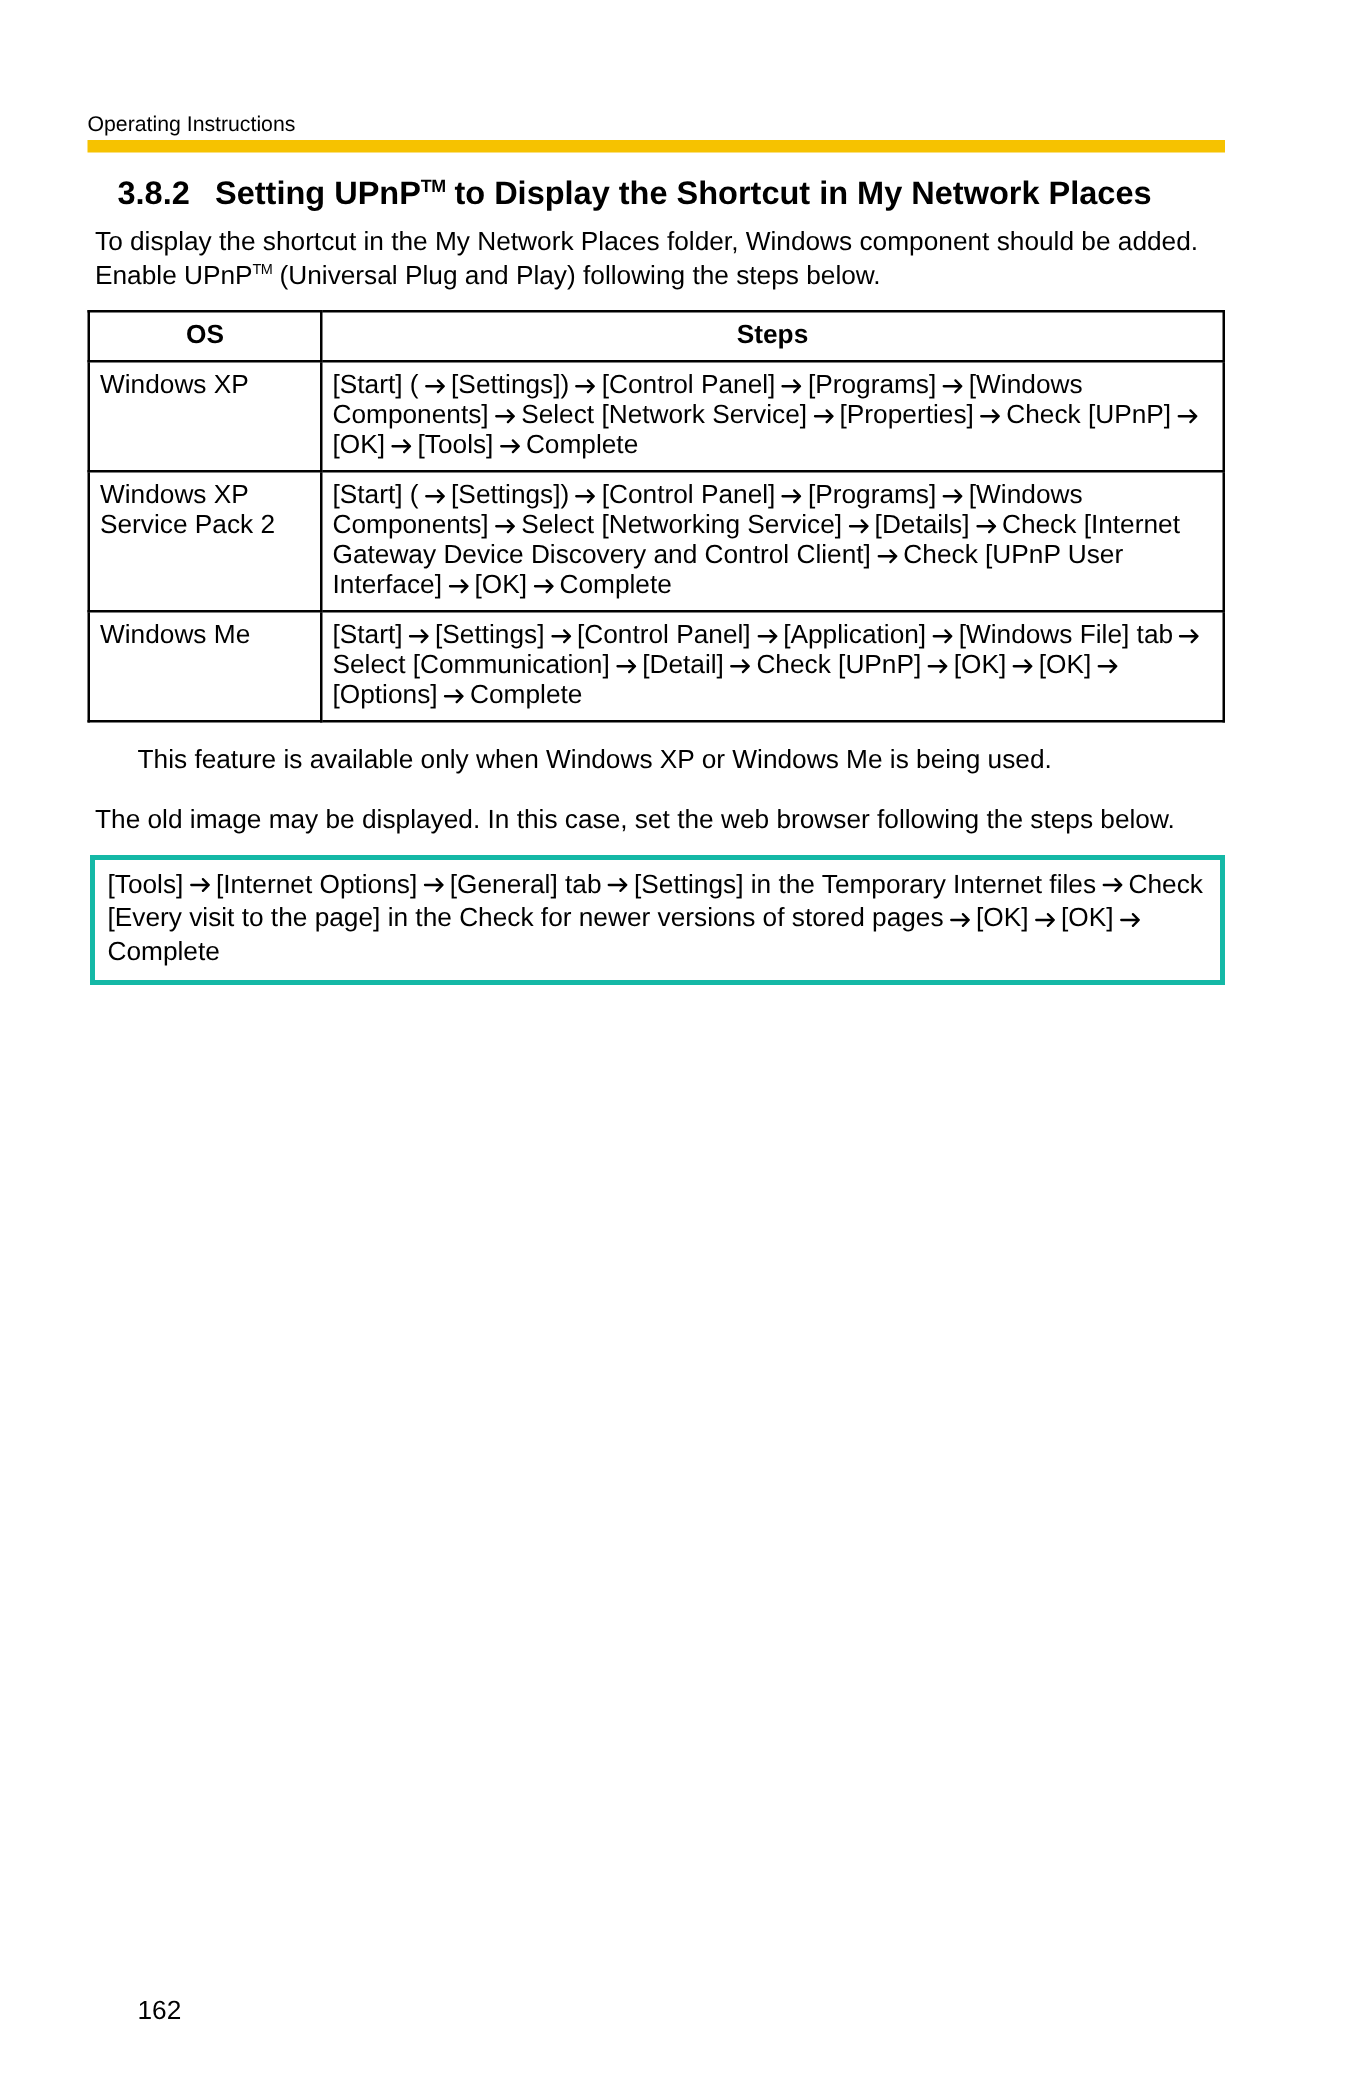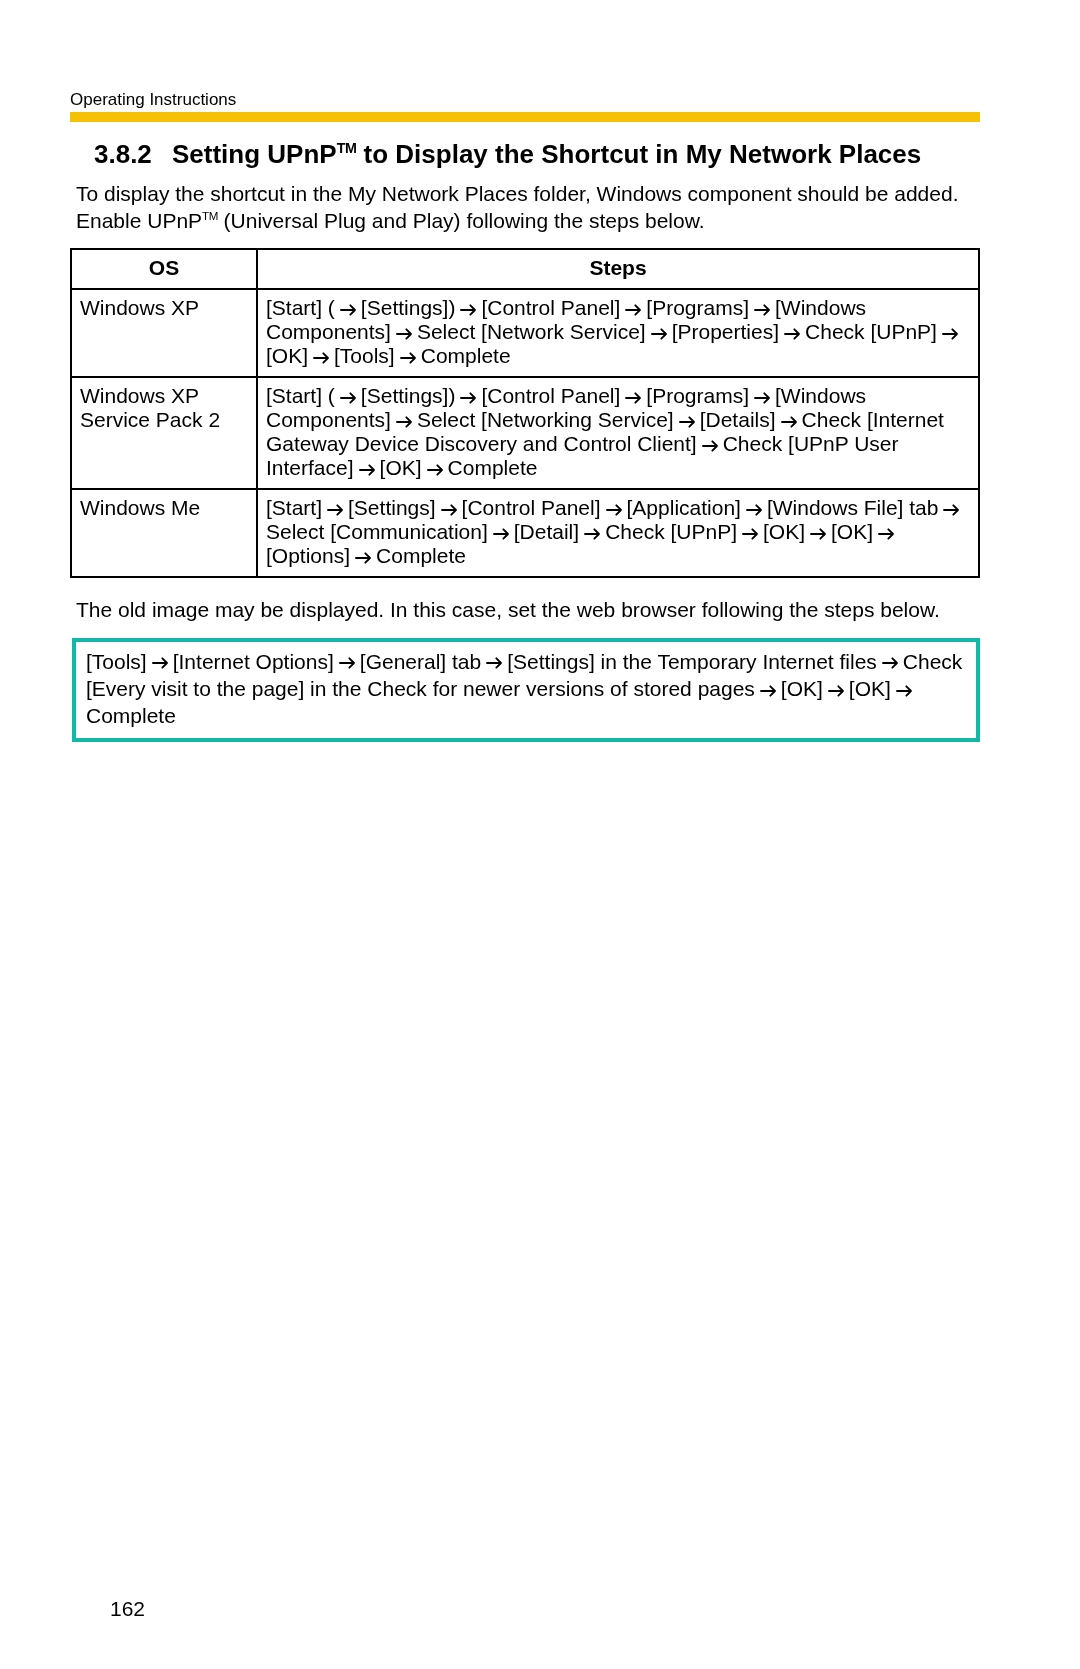--- a/index.html
+++ b/index.html
@@ -199,20 +199,21 @@
               <path d="M2 6 L14 6 M10 2 L14 6 L10 10" stroke="#000" stroke-width="1.6" fill="none" stroke-linecap="round" stroke-linejoin="round"></path>
             </svg><span class="step-chunk">[OK]</span><svg width="24" height="14" viewBox="0 0 16 12" class="arrow">
               <path d="M2 6 L14 6 M10 2 L14 6 L10 10" stroke="#000" stroke-width="1.6" fill="none" stroke-linecap="round" stroke-linejoin="round"></path>
             </svg><span class="step-chunk">[Options]</span><svg width="24" height="14" viewBox="0 0 16 12" class="arrow">
               <path d="M2 6 L14 6 M10 2 L14 6 L10 10" stroke="#000" stroke-width="1.6" fill="none" stroke-linecap="round" stroke-linejoin="round"></path>
             </svg><span class="step-chunk">Complete</span></td>
         </tr>
       </tbody>
   </table>
 
+  <div class="note-text">This feature is available only when Windows XP or Windows Me is being used.</div>
 
 
   <p class="body-text">The old image may be displayed. In this case, set the web browser following the steps below.</p>
 
   <div class="box" id="browser-box"><span class="step-chunk">[Tools]</span><svg width="24" height="14" viewBox="0 0 16 12" class="arrow">
         <path d="M2 6 L14 6 M10 2 L14 6 L10 10" stroke="#000" stroke-width="1.6" fill="none" stroke-linecap="round" stroke-linejoin="round"></path>
       </svg><span class="step-chunk">[Internet Options]</span><svg width="24" height="14" viewBox="0 0 16 12" class="arrow">
         <path d="M2 6 L14 6 M10 2 L14 6 L10 10" stroke="#000" stroke-width="1.6" fill="none" stroke-linecap="round" stroke-linejoin="round"></path>
       </svg><span class="step-chunk">[General] tab</span><svg width="24" height="14" viewBox="0 0 16 12" class="arrow">
         <path d="M2 6 L14 6 M10 2 L14 6 L10 10" stroke="#000" stroke-width="1.6" fill="none" stroke-linecap="round" stroke-linejoin="round"></path>

